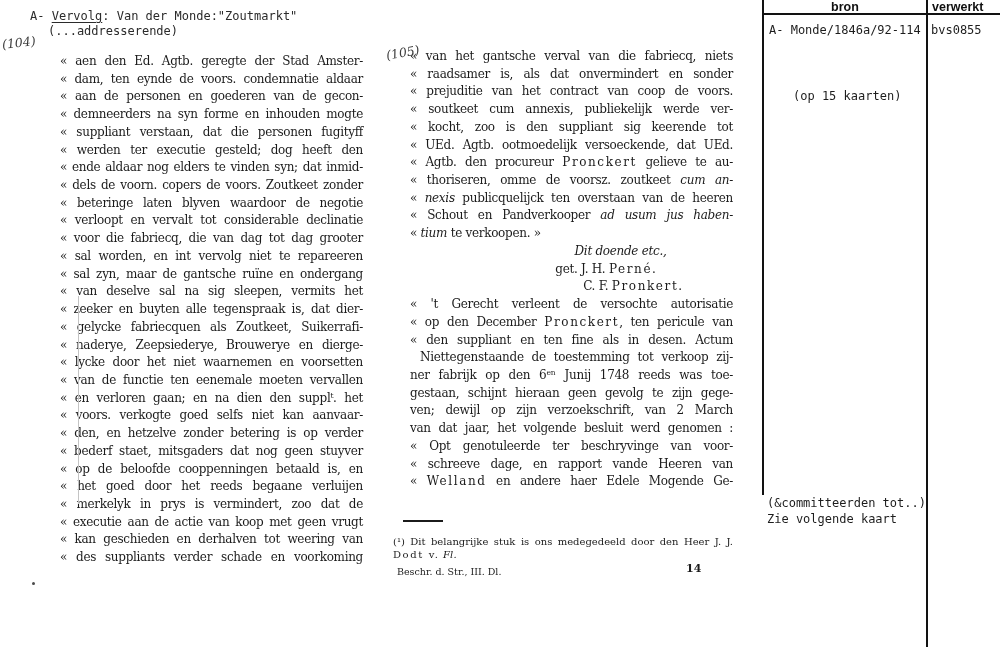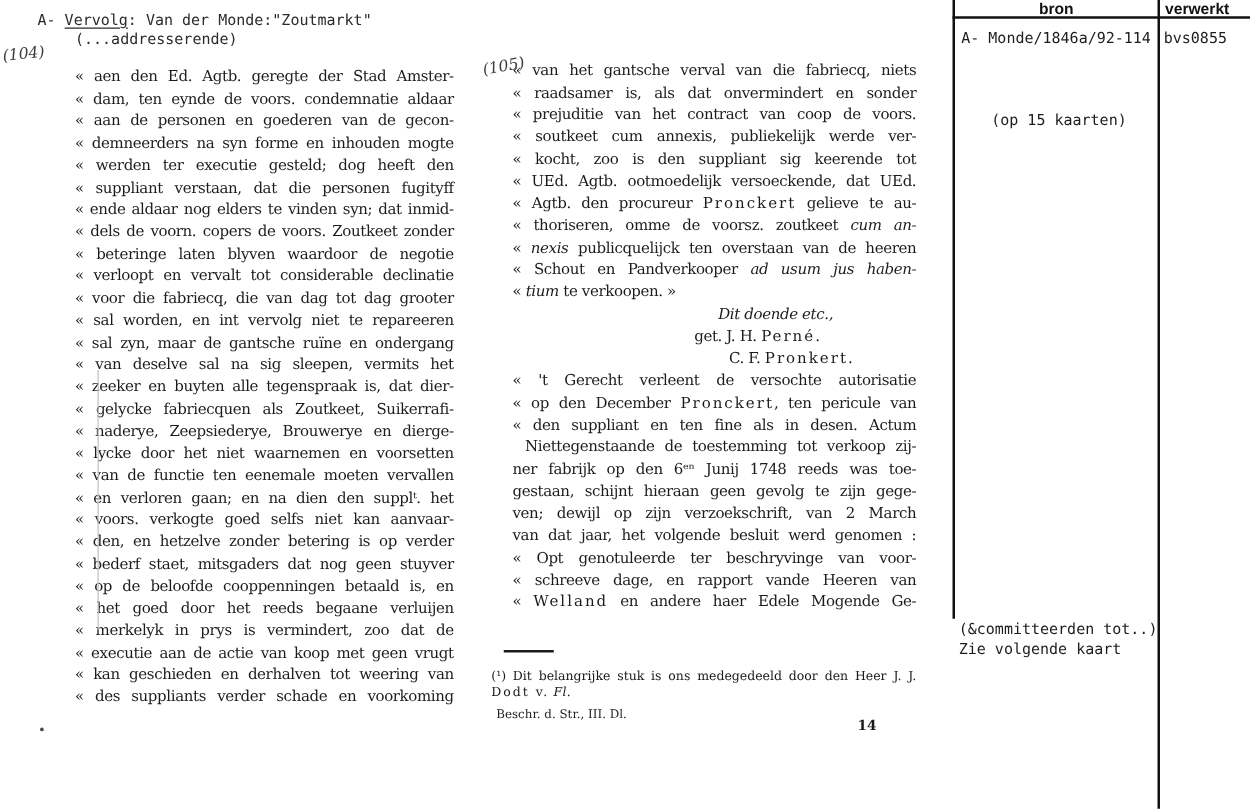--- a/index.html
+++ b/index.html
@@ -4,21 +4,21 @@
 <style>
   html,body{margin:0;padding:0;background:#e8e8e8;}
   .canvas{
     position:relative;width:1000px;height:649px;background:#ffffff;
     overflow:hidden;font-family:"DejaVu Serif",serif;
   }
   
   .mono{font-family:"DejaVu Sans Mono",monospace;font-size:12px;color:#2b2b2b;white-space:pre;}
   .typed-header{position:absolute;left:30px;top:8px;line-height:16px;}
   .typed-header .ul{text-decoration:underline;text-underline-offset:2px;margin-top:44px;}
-  .typed-line2{position:absolute;left:48px;top:24px;margin-left:12px;}
+  .typed-line2{position:absolute;left:48px;top:24px;}
   
   .hand{position:absolute;font-family:"DejaVu Serif",serif;font-style:italic;
         font-size:12.5px;color:#3c3c3c;}
   .hand104{left:2px;top:35px;transform:rotate(-6deg);}
   .hand105{left:386px;top:45px;transform:rotate(-10deg);}
   
   .col{position:absolute;font-size:12px;line-height:17.72px;color:#1b1b1b;
        letter-spacing:-0.3px;}
   .col-left{left:60px;top:53px;width:303px;}
   .col-right{left:410px;top:48px;width:323px;}
@@ -31,21 +31,21 @@
   .tl.sig-dit{text-align:center;text-align-last:center;transform:translateX(49px);font-weight:normal;}
   .tl.sig-perne{text-align:center;text-align-last:center;transform:translateX(34px);}
   .tl.sig-pronkert{text-align:center;text-align-last:center;transform:translateX(61px);}
   
   .fn-divider{position:absolute;left:403px;top:520px;width:40px;height:2px;background:#1b1b1b;}
   .fn{position:absolute;left:393px;top:535px;width:340px;font-size:10px;
       line-height:13px;color:#1b1b1b;}
   .fn .tl{text-align:justify;text-align-last:justify;}
   .fn .tl.end{text-align-last:left;letter-spacing:0.2px;}
   .catchline{position:absolute;left:397px;top:566px;font-size:9.5px;color:#222;}
-  .pageno{position:absolute;left:686px;top:562px;font-size:11px;font-weight:bold;color:#1b1b1b;margin-top:12px;}
+  .pageno{position:absolute;left:686px;top:562px;font-size:11px;font-weight:bold;color:#1b1b1b;}
   
   .ink-speck{position:absolute;left:32px;top:582px;width:3px;height:3px;
              background:#4a4a4a;border-radius:50%;}
   .artifact-line{position:absolute;left:78px;top:296px;width:1px;height:208px;background:#c4c4c4;}
   
   .card-line{position:absolute;background:#121212;}
   .card-border-left{left:762px;top:0;width:2px;height:495px;}
   .card-sep{left:926px;top:0;width:2px;height:647px;}
   .card-header-rule{left:762px;top:13px;width:238px;height:2px;}
   .card-head{position:absolute;top:0px;font-family:"Liberation Sans","DejaVu Sans",sans-serif;
@@ -68,22 +68,22 @@
   <div class="typed-line2 mono">(...addresserende)</div>
 
   <div class="hand hand104">(104)</div>
   <div class="hand hand105">(105)</div>
 
   <div class="col col-left">
       <div class="tl">« aen den Ed. Agtb. geregte der Stad Amster-</div>
       <div class="tl">« dam, ten eynde de voors. condemnatie aldaar</div>
       <div class="tl">« aan de personen en goederen van de gecon-</div>
       <div class="tl">« demneerders na syn forme en inhouden mogte</div>
+      <div class="tl">« suppliant verstaan, dat die personen fugityff</div>
       <div class="tl">« werden ter executie gesteld; dog heeft den</div>
-      <div class="tl">« suppliant verstaan, dat die personen fugityff</div>
       <div class="tl">« ende aldaar nog elders te vinden syn; dat inmid-</div>
       <div class="tl">« dels de voorn. copers de voors. Zoutkeet zonder</div>
       <div class="tl">« beteringe laten blyven waardoor de negotie</div>
       <div class="tl">« verloopt en vervalt tot considerable declinatie</div>
       <div class="tl">« voor die fabriecq, die van dag tot dag grooter</div>
       <div class="tl">« sal worden, en int vervolg niet te repareeren</div>
       <div class="tl">« sal zyn, maar de gantsche ruïne en ondergang</div>
       <div class="tl">« van deselve sal na sig sleepen, vermits het</div>
       <div class="tl">« zeeker en buyten alle tegenspraak is, dat dier-</div>
       <div class="tl">« gelycke fabriecquen als Zoutkeet, Suikerrafi-</div>

